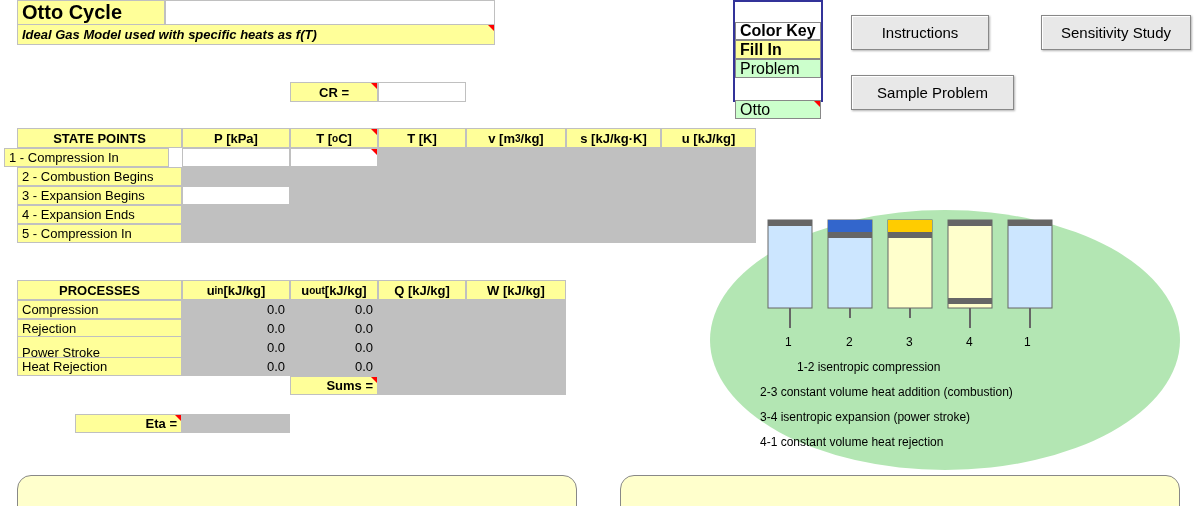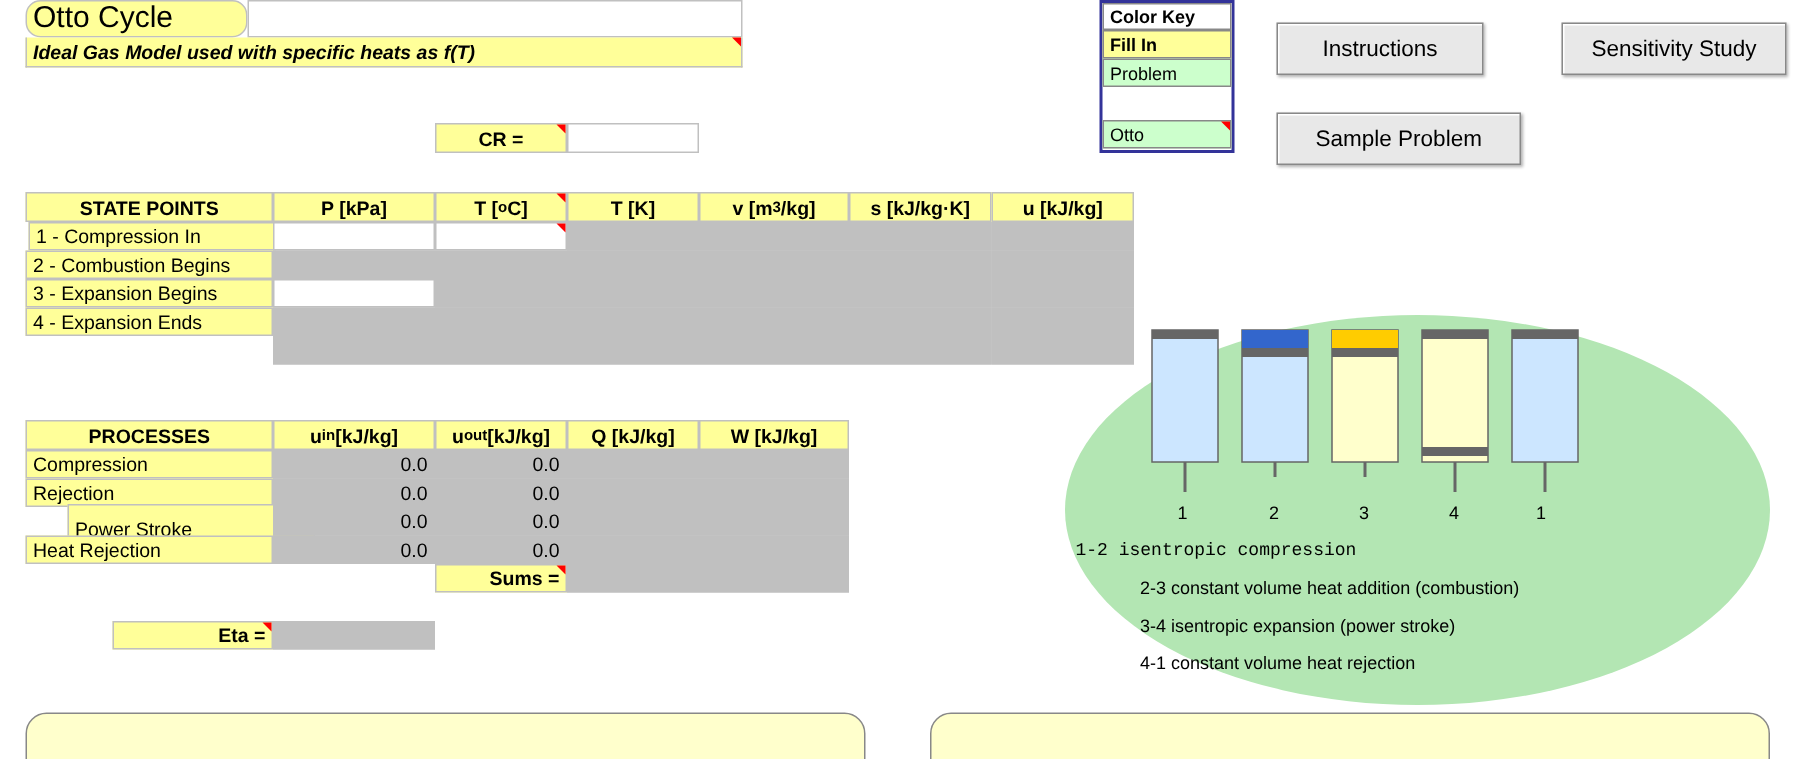--- a/index.html
+++ b/index.html
@@ -5,31 +5,31 @@
   * { box-sizing: border-box; }
   body { margin: 0; font-family: Arial, sans-serif; font-size: 13px; background: #fff; user-select: none; }
   .sheet { position: relative; width: 1200px; height: 506px; }
   .cell { position: absolute; border: 1px solid #c0c0c0; padding: 2px 4px; display: flex; align-items: center; }
   .yellow { background: #ffff99; }
   .gray { background: #c0c0c0; }
   .white { background: #fff; }
   .bold { font-weight: bold; }
   .center { justify-content: center; }
   .right { justify-content: flex-end; }
-  .title { font-size: 20px; font-weight: normal; border-radius: 10px; }
+  .title { font-size: 20px; font-weight: bold; }
   .subtitle { font-size: 13px; font-weight: bold; font-style: italic; }
   .red-tri::after { content:""; position:absolute; top:0; right:0; width:0; height:0; border-left:6px solid transparent; border-top:6px solid #ff0000; }
   .btn {
     position: absolute; background: #e8e8e8; border: 1px solid #888;
     box-shadow: inset 1px 1px 0 #fff, 1px 1px 2px rgba(0,0,0,0.3);
     display:flex; align-items:center; justify-content:center; font-size:15px;
     cursor: pointer;
   }
   .color-key-frame { position:absolute; border:2px solid #333399; }
-  .ck-row { position:absolute; border:1px solid #888; padding:2px 4px; font-size:12px; display:flex; align-items:center; }
+  .ck-row { position:absolute; border:1px solid #888; padding:2px 4px; font-size:16px; display:flex; align-items:center;margin-top:20px; }
   svg.diagram { position:absolute; }
   .diag-label { position:absolute; font-size:12px; }
   .bottom-box { position:absolute; background:#ffffcc; border:1.5px solid #888; border-radius:14px; }
   sub { font-size: 10px; }
   sup { font-size: 10px; }
 </style>
 </head>
 <body>
 
 <div class="sheet">
@@ -52,24 +52,25 @@
   <div class="btn" style="left:851px; top:75px; width:163px; height:35px;">Sample Problem</div>
 
   <div class="cell yellow bold center" style="left:17px; top:128px; width:165px; height:20px;">STATE POINTS</div>
   <div class="cell yellow bold center" style="left:182px; top:128px; width:108px; height:20px;">P [kPa]</div>
   <div class="cell yellow bold center red-tri" style="left:290px; top:128px; width:88px; height:20px;">T [<sup>o</sup>C]</div>
   <div class="cell yellow bold center" style="left:378px; top:128px; width:88px; height:20px;">T [K]</div>
   <div class="cell yellow bold center" style="left:466px; top:128px; width:100px; height:20px;">v [m<sup>3</sup>/kg]</div>
   <div class="cell yellow bold center" style="left:566px; top:128px; width:95px; height:20px;">s [kJ/kg·K]</div>
   <div class="cell yellow bold center" style="left:661px; top:128px; width:95px; height:20px;">u [kJ/kg]</div>
 
-  <div class="cell yellow" style="left:19px; top:148px; width:165px; height:19px;">1 - Compression In</div>
+  <div class="cell yellow" style="left:4px; top:148px; width:165px; height:19px;">1 - Compression In</div>
   <div class="cell yellow" style="left:17px; top:167px; width:165px; height:19px; overflow:hidden;">2 - Combustion Begins</div>
   <div class="cell yellow" style="left:17px; top:186px; width:165px; height:19px;">3 - Expansion Begins</div>
   <div class="cell yellow" style="left:17px; top:205px; width:165px; height:19px;">4 - Expansion Ends</div>
+  <div class="cell yellow" style="left:17px; top:224px; width:165px; height:19px;">5 - Compression In</div>
 
   <div class="cell white" style="left:182px; top:148px; width:108px; height:19px;"></div>
   <div class="cell gray" style="left:182px; top:167px; width:108px; height:19px;"></div>
   <div class="cell white" style="left:182px; top:186px; width:108px; height:19px;"></div>
   <div class="cell gray" style="left:182px; top:205px; width:108px; height:19px;"></div>
   <div class="cell gray" style="left:182px; top:224px; width:108px; height:19px;"></div>
 
   <div class="cell white red-tri" style="left:290px; top:148px; width:88px; height:19px;"></div>
   <div class="cell gray" style="left:290px; top:167px; width:88px; height:19px;"></div>
   <div class="cell gray" style="left:290px; top:186px; width:88px; height:19px;"></div>
@@ -101,21 +102,21 @@
   <div class="cell gray" style="left:661px; top:224px; width:95px; height:19px;"></div>
 
   <div class="cell yellow bold center" style="left:17px; top:280px; width:165px; height:20px;">PROCESSES</div>
   <div class="cell yellow bold center" style="left:182px; top:280px; width:108px; height:20px;">u<sub>in</sub> [kJ/kg]</div>
   <div class="cell yellow bold center" style="left:290px; top:280px; width:88px; height:20px;">u<sub>out</sub> [kJ/kg]</div>
   <div class="cell yellow bold center" style="left:378px; top:280px; width:88px; height:20px;">Q [kJ/kg]</div>
   <div class="cell yellow bold center" style="left:466px; top:280px; width:100px; height:20px;">W [kJ/kg]</div>
 
   <div class="cell yellow" style="left:17px; top:300px; width:165px; height:19px;">Compression</div>
   <div class="cell yellow" style="left:17px; top:319px; width:165px; height:19px;">Rejection</div>
-  <div class="cell yellow" style="left:17px; top:336px; width:165px; height:33px;margin-left:28px;">Power Stroke</div>
+  <div class="cell yellow" style="left:17px; top:336px; width:165px; height:33px;">Power Stroke</div>
   <div class="cell yellow" style="left:17px; top:357px; width:165px; height:19px;">Heat Rejection</div>
 
   <div class="cell gray right" style="left:182px; top:300px; width:108px; height:19px;">0.0</div>
   <div class="cell gray right" style="left:182px; top:319px; width:108px; height:19px;">0.0</div>
   <div class="cell gray right" style="left:182px; top:338px; width:108px; height:19px;">0.0</div>
   <div class="cell gray right" style="left:182px; top:357px; width:108px; height:19px;">0.0</div>
 
   <div class="cell gray right" style="left:290px; top:300px; width:88px; height:19px;">0.0</div>
   <div class="cell gray right" style="left:290px; top:319px; width:88px; height:19px;">0.0</div>
   <div class="cell gray right" style="left:290px; top:338px; width:88px; height:19px;">0.0</div>
@@ -161,21 +162,21 @@
 
     <rect x="308" y="30" width="44" height="88" fill="#cce6ff" stroke="#666"></rect>
     <rect x="308" y="30" width="44" height="6" fill="#666"></rect>
     <line x1="330" y1="118" x2="330" y2="138" stroke="#666" stroke-width="2"></line>
   </svg>
   <div class="diag-label" style="left:785px; top:335px;">1</div>
   <div class="diag-label" style="left:846px; top:335px;">2</div>
   <div class="diag-label" style="left:906px; top:335px;">3</div>
   <div class="diag-label" style="left:966px; top:335px;">4</div>
   <div class="diag-label" style="left:1024px; top:335px;">1</div>
-  <div class="diag-label" style="left:717px; top:360px;font-family:Liberation Mono, monospace;">1-2 isentropic compression</div>
+  <div class="diag-label" style="left:797px; top:360px;">1-2 isentropic compression</div>
   <div class="diag-label" style="left:760px; top:385px;">2-3 constant volume heat addition (combustion)</div>
   <div class="diag-label" style="left:760px; top:410px;">3-4 isentropic expansion (power stroke)</div>
   <div class="diag-label" style="left:760px; top:435px;">4-1 constant volume heat rejection</div>
 
   <div class="bottom-box" style="left:17px; top:475px; width:560px; height:60px;"></div>
   <div class="bottom-box" style="left:620px; top:475px; width:560px; height:60px;"></div>
 
 </div>
 
 </body></html>

